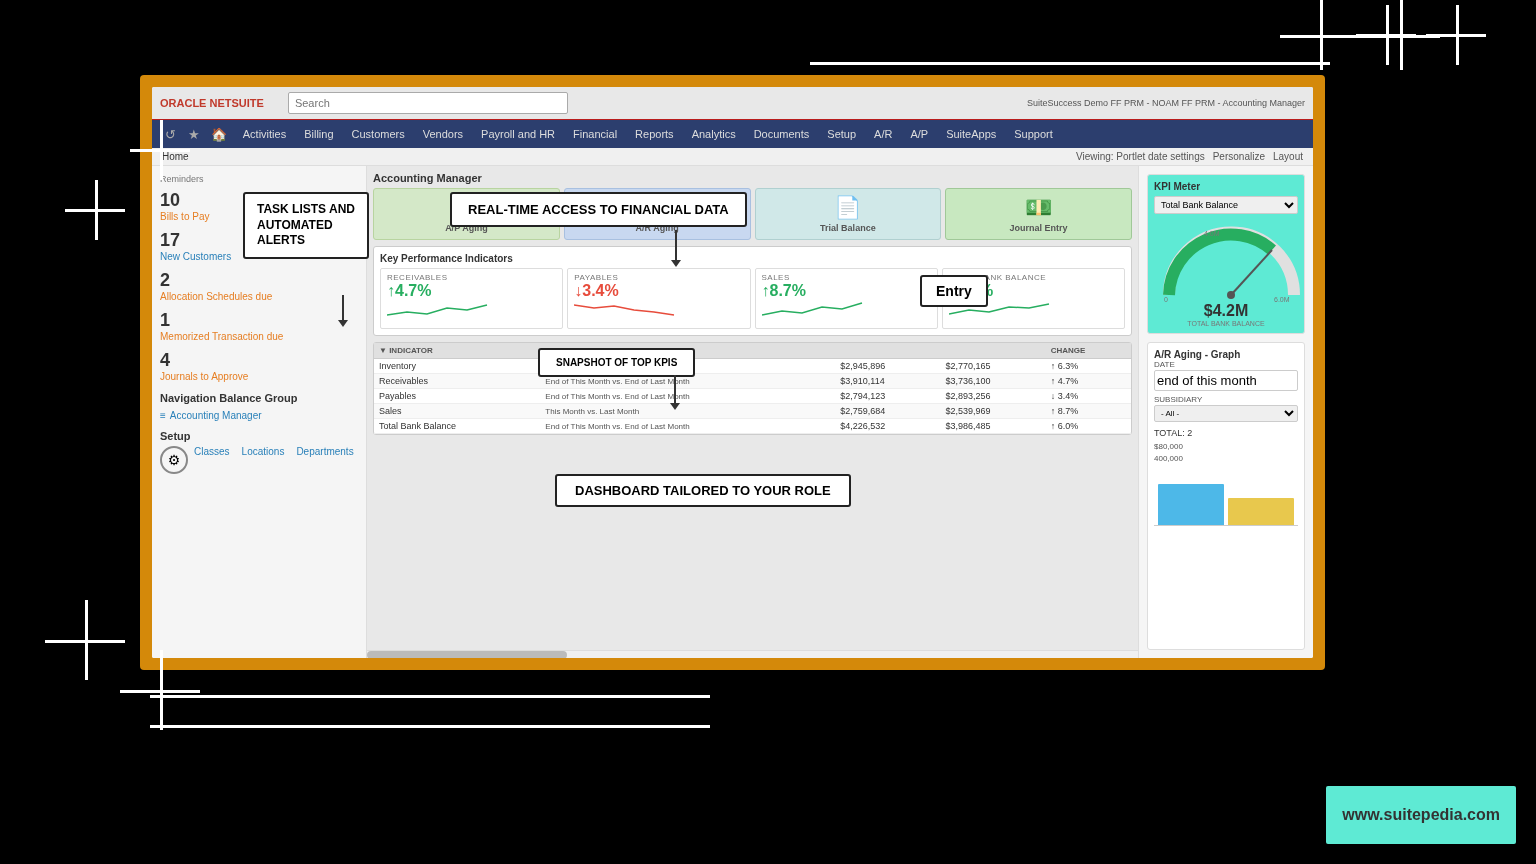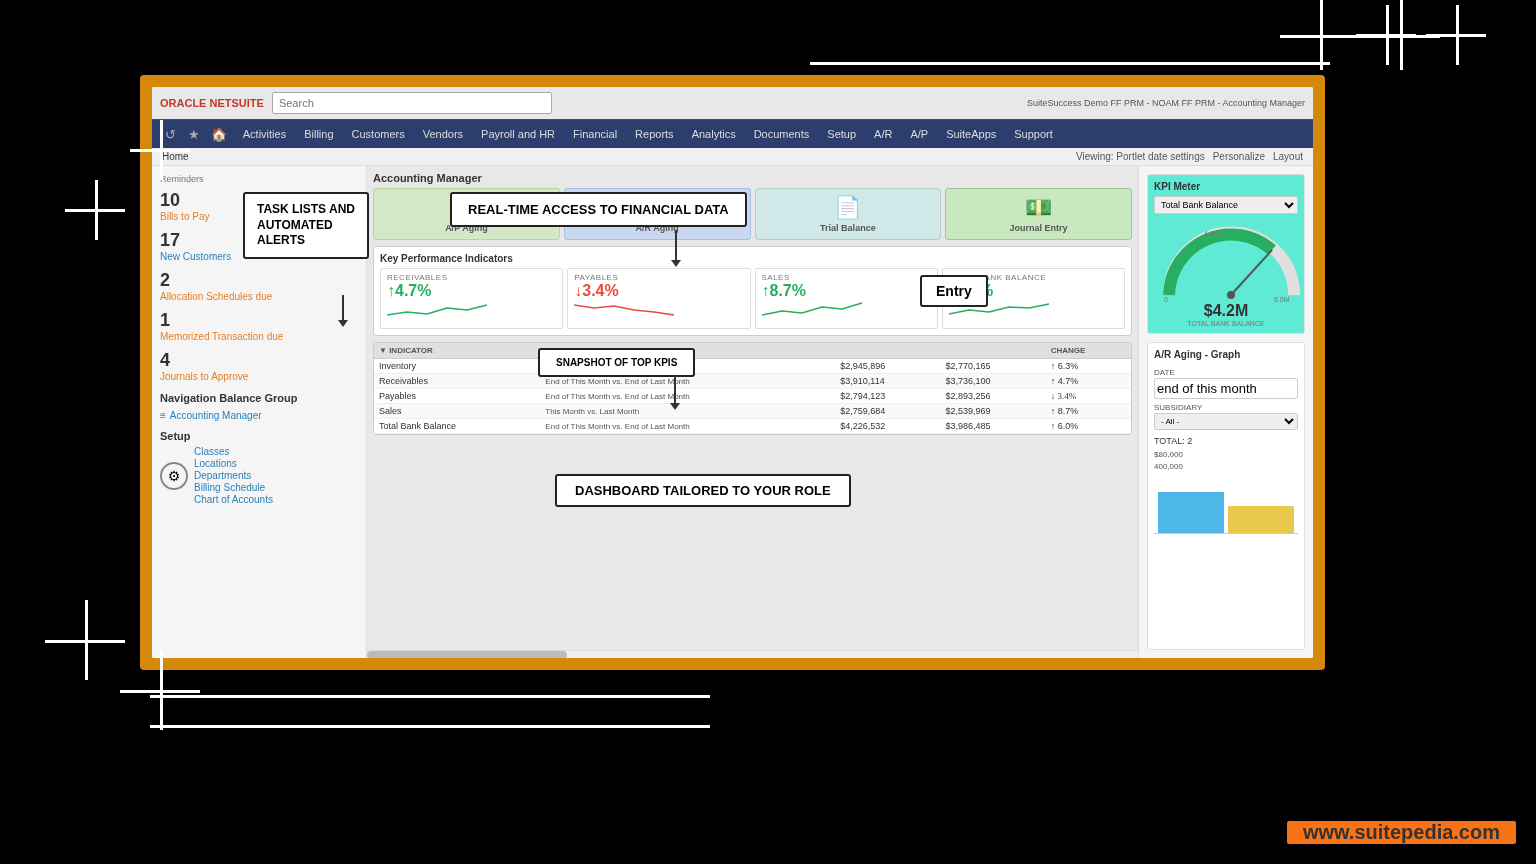--- a/index.html
+++ b/index.html
@@ -53,20 +53,21 @@
     }
     .browser-search {
       flex: 1;
       max-width: 280px;
       height: 22px;
       border: 1px solid #aaa;
       border-radius: 2px;
       padding: 2px 6px;
       font-size: 11px;
       background: #fff;
+      margin-left: 16px;
     }
     .browser-right {
       margin-left: auto;
       font-size: 9px;
       color: #555;
       white-space: nowrap;
     }
 
     
     .nav-bar {
@@ -163,22 +164,22 @@
     .setup-grid {
       display: flex;
       gap: 6px;
     }
     .setup-icon-col {
       display: flex;
       align-items: center;
     }
     .setup-links {
       display: flex;
-      flex-direction: column;
-      gap: 1px;
+      flex-direction: row;
+      gap: 12px;
     }
     .setup-link {
       font-size: 10px;
       color: #2980b9;
       cursor: pointer;
     }
 
     
     .main-area {
       flex: 1;
@@ -284,21 +285,21 @@
       color: #555;
       border-bottom: 1px solid #ccc;
     }
     .data-table td {
       padding: 2px 5px;
       border-bottom: 1px solid #eee;
       color: #333;
     }
     .data-table tr:nth-child(even) td { background: #f9f9f9; }
     .change-up { color: #27ae60; }
-    .change-down { color: #e74c3c; font-family: Liberation Serif, serif; }
+    .change-down { color: #e74c3c; }
 
     
     .right-panel {
       width: 175px;
       background: #f5f5f5;
       border-left: 1px solid #ddd;
       padding: 8px;
       font-size: 10px;
       flex-shrink: 0;
       display: flex;
@@ -343,21 +344,21 @@
       background: #fff;
       border: 1px solid #ddd;
       border-radius: 3px;
       padding: 6px;
       flex: 1;
     }
     .ar-graph-title {
       font-size: 10px;
       font-weight: bold;
       color: #333;
-      margin-bottom: 8px;
+      margin-bottom: 0;
     }
     .ar-field-label {
       font-size: 8px;
       color: #555;
       margin-bottom: 1px;
     }
     .ar-input {
       width: 100%;
       font-size: 13px;
       border: 1px solid #ccc;
@@ -391,23 +392,23 @@
     .bar {
       flex: 1;
       border-radius: 1px 1px 0 0;
     }
 
     
     .watermark {
       position: absolute;
       bottom: 20px;
       right: 20px;
-      background: #f97316;
-      padding: 0 16px;
-      font-size: 20px;
+      background: #5eead4;
+      padding: 20px 16px;
+      font-size: 16px;
       font-weight: bold;
       color: #333;
       border-radius: 2px;
       z-index: 200;
     }
 
     
     .h-line {
       position: absolute;
       background: white;

